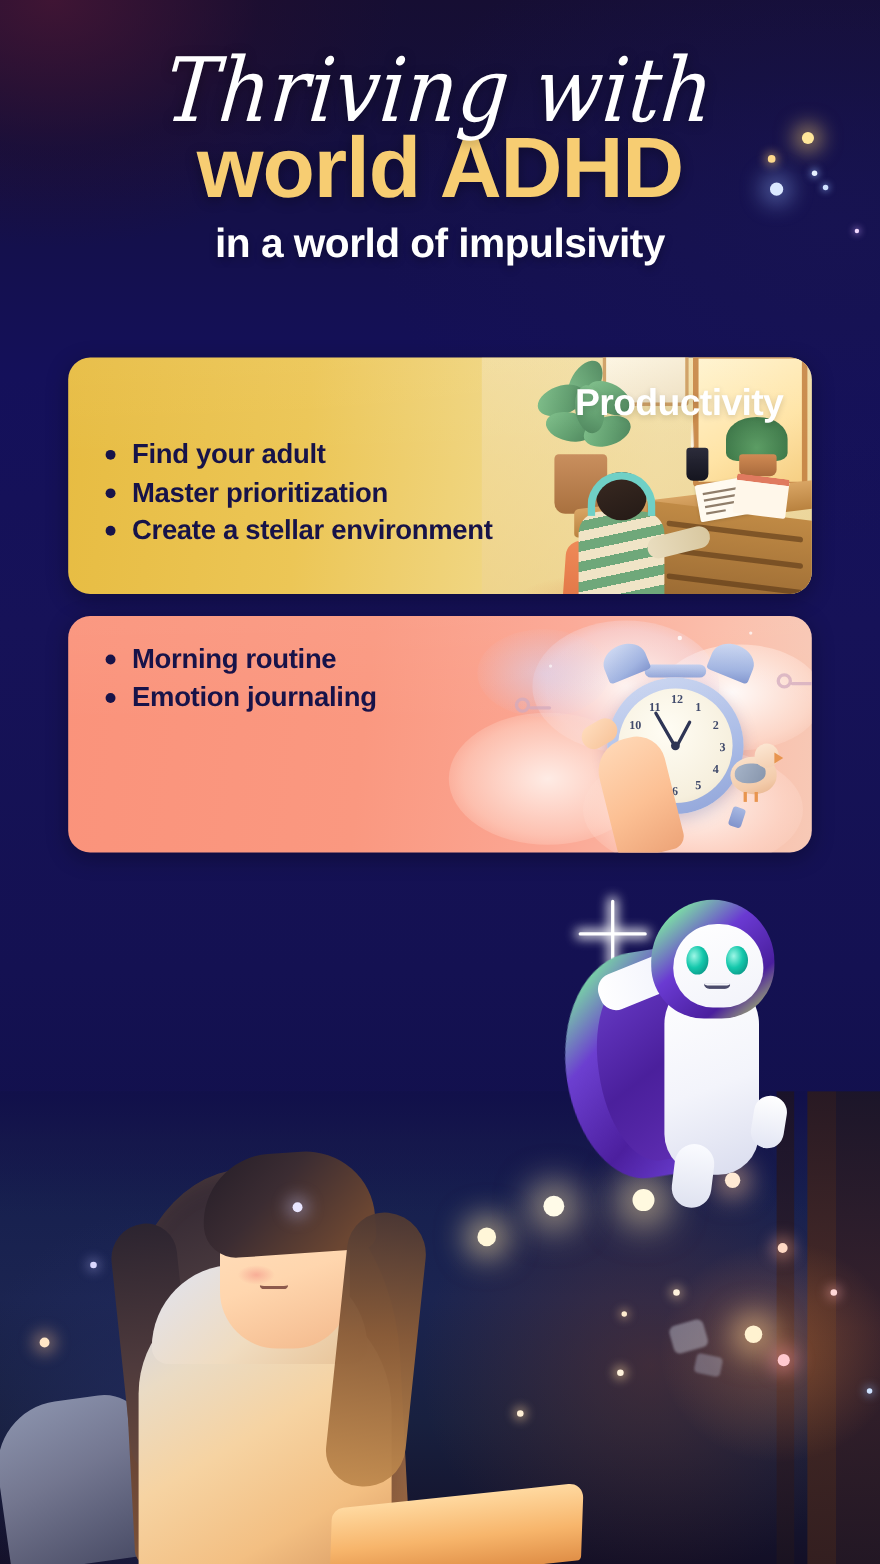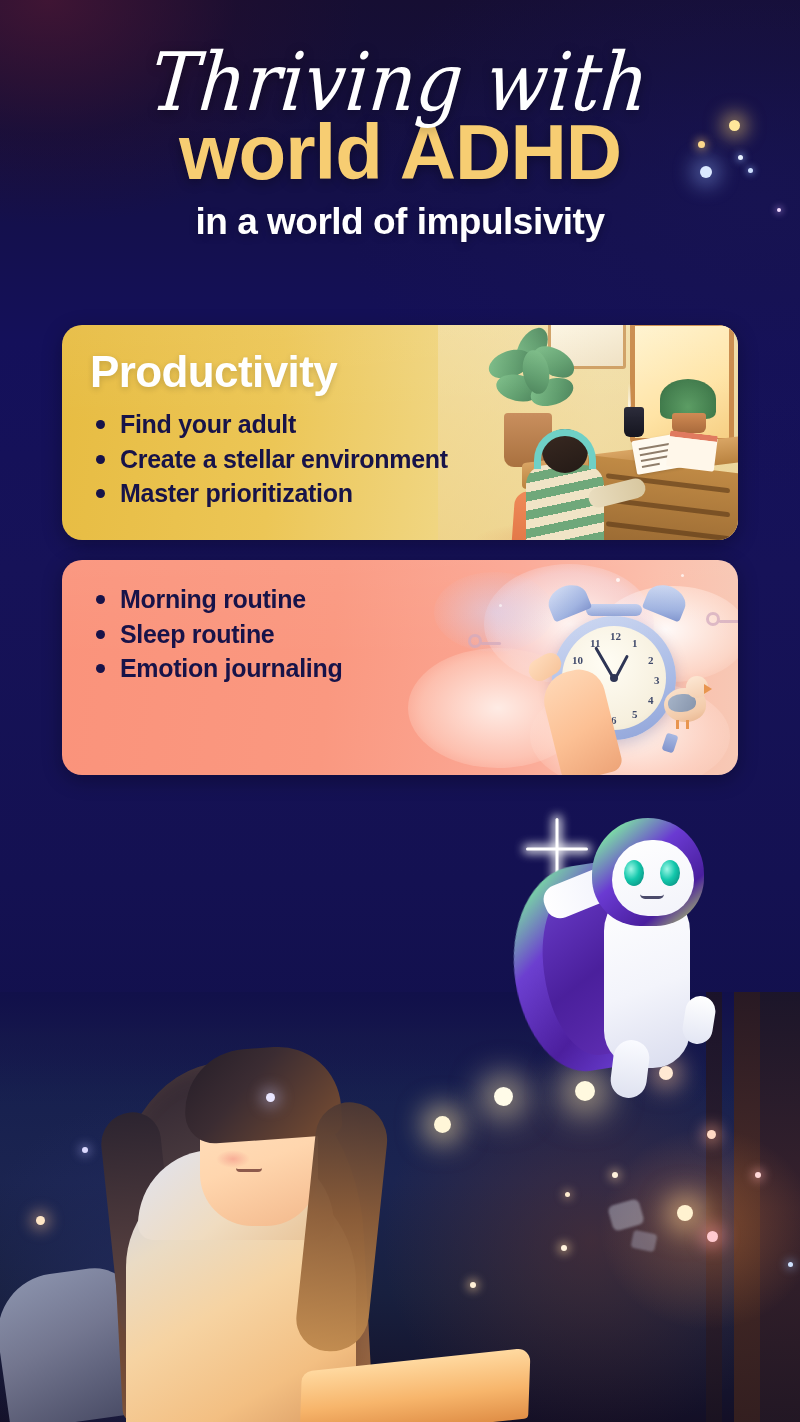--- a/index.html
+++ b/index.html
@@ -154,22 +154,22 @@
   
   .cards { position:absolute; left:62px; top:325px; width:676px; z-index:5; }
   .card {
     position:relative; border-radius:20px; overflow:visible;
     margin-bottom:20px; padding:22px 26px 20px 28px;
     box-shadow:0 5px 20px rgba(0,0,0,.30);
   }
   .card-clip { position:absolute; inset:0; border-radius:20px; overflow:hidden; }
   .card-body { position:relative; z-index:3; }
   .card h2 {
-    font-size:44px; font-weight:700; color:#ffffff; letter-spacing:-.6px;
-    margin-bottom:10px; text-shadow:0 2px 6px rgba(0,0,0,.16);
+    font-size:34px; font-weight:700; color:#ffffff; letter-spacing:-.6px;
+    margin-bottom:10px; text-shadow:0 2px 6px rgba(0,0,0,.16);text-align:right;
   }
   .card ul { list-style:none; }
   .card li {
     position:relative; padding-left:30px;
     font-size:25px; font-weight:700; color:#171349;
     line-height:1.38; letter-spacing:-.3px;
   }
   .card li::before {
     content:""; position:absolute; left:6px; top:13px;
     width:9px; height:9px; border-radius:50%; background:#171349;
@@ -331,22 +331,22 @@
           <div class="person-arm"></div>
           <div class="person-head"></div>
           <div class="headphone"></div>
         </div>
         <div class="sheen"></div>
       </div>
       <div class="card-body">
         <h2>Productivity</h2>
         <ul>
           <li>Find your adult</li>
+          <li>Master prioritization</li>
           <li>Create a stellar environment</li>
-          <li>Master prioritization</li>
         </ul>
       </div>
     </div>
 
     <div class="card" id="card-structure">
       <div class="card-clip">
         <div class="cloud-scene">
           <div class="cloud" style="right:-10px;top:26px;width:150px;height:96px;background:radial-gradient(ellipse at 45% 45%, rgba(255,255,255,.92) 0%, rgba(255,226,214,.6) 62%, rgba(255,210,198,0) 82%);"></div>
           <div class="cloud" style="right:84px;top:4px;width:170px;height:120px;background:radial-gradient(ellipse at 50% 50%, rgba(255,255,255,.85) 0%, rgba(246,224,233,.55) 60%, rgba(246,224,233,0) 82%);"></div>
           <div class="cloud" style="right:150px;top:88px;width:180px;height:120px;background:radial-gradient(ellipse at 50% 50%, rgba(255,245,240,.88) 0%, rgba(255,221,208,.5) 60%, rgba(255,221,208,0) 84%);"></div>
@@ -396,21 +396,20 @@
 
           <div class="mini-dot" style="right:118px;top:18px;width:4px;height:4px;background:rgba(255,255,255,.8);"></div>
           <div class="mini-dot" style="right:54px;top:14px;width:3px;height:3px;background:rgba(255,255,255,.7);"></div>
           <div class="mini-dot" style="right:236px;top:44px;width:3px;height:3px;background:rgba(255,255,255,.6);"></div>
         </div>
         <div class="sheen"></div>
       </div>
       <div class="card-body">
         <ul>
           <li>Morning routine</li>
-          <li>Sleep routine</li>
           <li>Emotion journaling</li>
         </ul>
       </div>
     </div>
 
   </div>
 
   <div class="mascot" style="z-index:7;">
     <div class="sparkle"></div>
     <div class="cape"></div>

